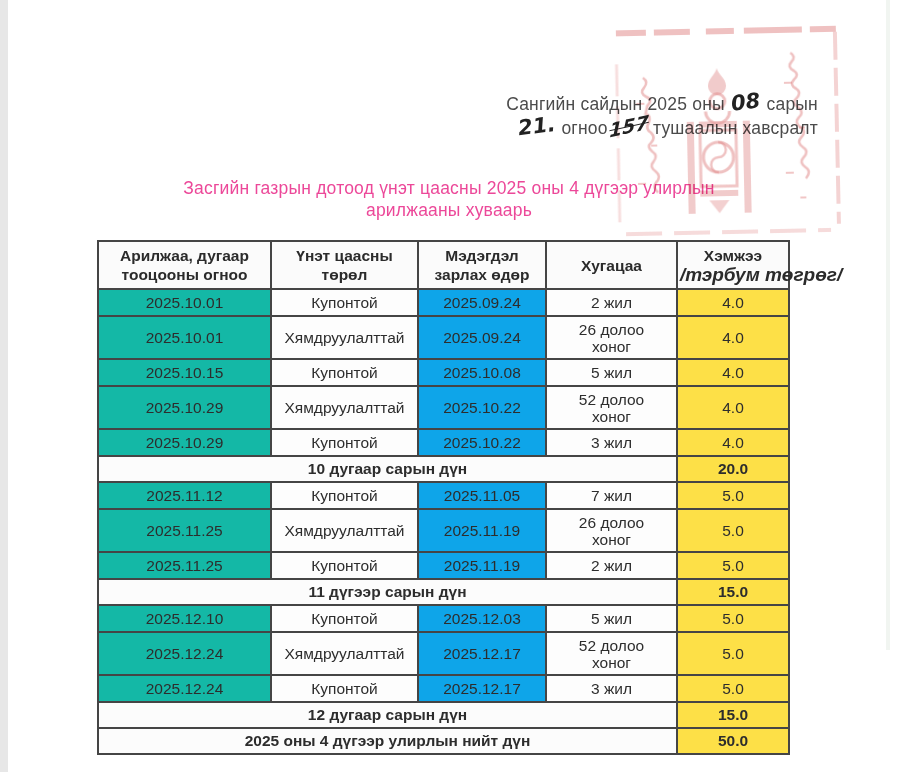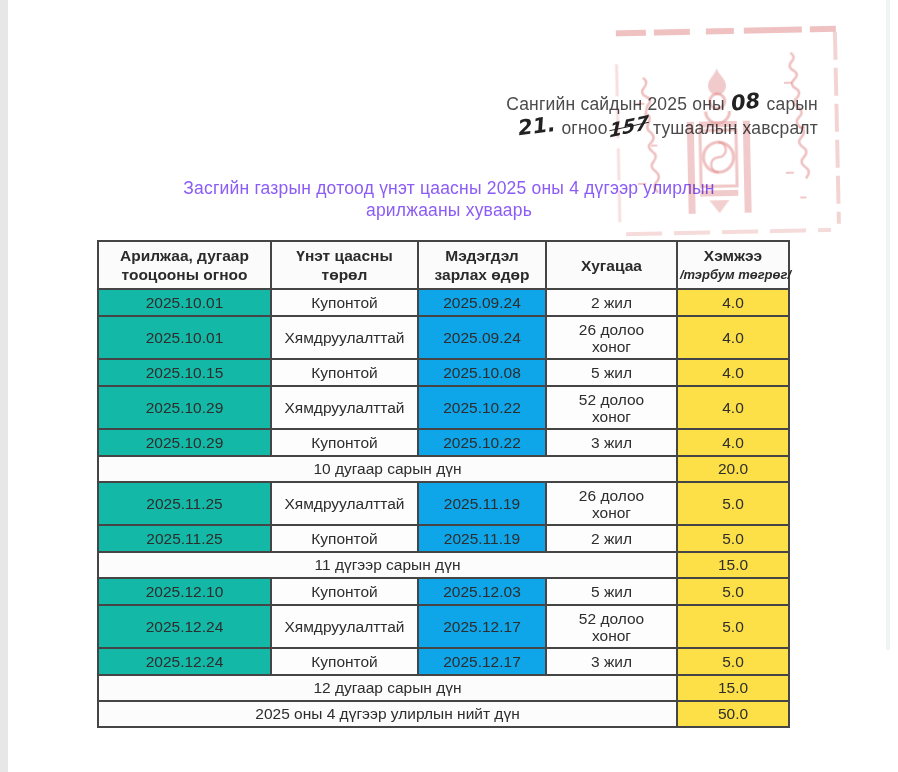--- a/index.html
+++ b/index.html
@@ -11,32 +11,32 @@
 
   
   .header-note{position:absolute;top:92px;right:80px;width:420px;text-align:right;
     font-size:17.5px;line-height:23px;color:#4b4b4b;letter-spacing:.2px;}
   .hand{display:inline-block;font-family:"DejaVu Sans",sans-serif;font-style:italic;font-weight:bold;
     font-size:21px;color:#222;transform:rotate(-7deg);margin:0 1px -2px 1px;position:relative;top:-1px;}
   .hand.scrawl{transform:rotate(-12deg) skewX(-14deg);text-decoration:line-through;font-size:19px;margin-right:-1px;}
 
   
   .doc-title{position:absolute;top:177px;left:0;width:898px;text-align:center;
-    font-size:17.5px;line-height:22px;color:#8b5cf6;letter-spacing:.2px;}
+    font-size:17.5px;line-height:22px;color:#ec4899;letter-spacing:.2px;}
 
   
   table.sched{position:absolute;left:97px;top:240px;width:691px;border-collapse:collapse;table-layout:fixed;
     font-size:15.5px;color:#2d2d2d;}
   table.sched{border:2.5px solid #333;}
   table.sched th,table.sched td{border:2px solid #454545;text-align:center;vertical-align:middle;padding:1px 2px;}
   table.sched thead th{height:44px;font-weight:bold;font-size:15.5px;line-height:19px;background:#fbfbfb;color:#2b2b2b;}
-  .sub{display:block;font-style:italic;font-weight:bold;font-size:13px;white-space:nowrap;}
+  .sub{display:block;font-style:italic;font-weight:bold;font-size:19px;white-space:nowrap;}
   tr.data-row td{height:23px;line-height:18px;}
   tr.data-row.tall td{height:39px;line-height:17px;}
-  tr.summary-row td,tr.total-row td{height:22px;font-weight:normal;}
+  tr.summary-row td,tr.total-row td{height:22px;font-weight:bold;}
   td.c-date{background:#14b8a6;}
   td.c-notice{background:#0ea5e9;}
   td.c-amount{background:#fde047;}
   td.c-security,td.c-term{background:#fdfdfd;}
   td.merged{background:#fcfcfc;}
 
   
   .stamp{position:absolute;left:614px;top:24px;width:232px;height:218px;pointer-events:none;
     mix-blend-mode:multiply;opacity:.85;filter:blur(0.5px);transform:rotate(-1.2deg);}
 </style>
@@ -112,20 +112,27 @@
           <td class="c-date">2025.10.29</td>
           <td class="c-security">Купонтой</td>
           <td class="c-notice">2025.10.22</td>
           <td class="c-term">3 жил</td>
           <td class="c-amount">4.0</td>
         </tr>
         <tr class="summary-row">
           <td colspan="4" class="merged">10 дугаар сарын дүн</td>
           <td class="c-amount">20.0</td>
         </tr>
+        <tr class="data-row">
+          <td class="c-date">2025.11.12</td>
+          <td class="c-security">Купонтой</td>
+          <td class="c-notice">2025.11.05</td>
+          <td class="c-term">7 жил</td>
+          <td class="c-amount">5.0</td>
+        </tr>
         <tr class="data-row tall">
           <td class="c-date">2025.11.25</td>
           <td class="c-security">Хямдруулалттай</td>
           <td class="c-notice">2025.11.19</td>
           <td class="c-term">26 долоо<br>хоног</td>
           <td class="c-amount">5.0</td>
         </tr>
         <tr class="data-row">
           <td class="c-date">2025.11.25</td>
           <td class="c-security">Купонтой</td>

